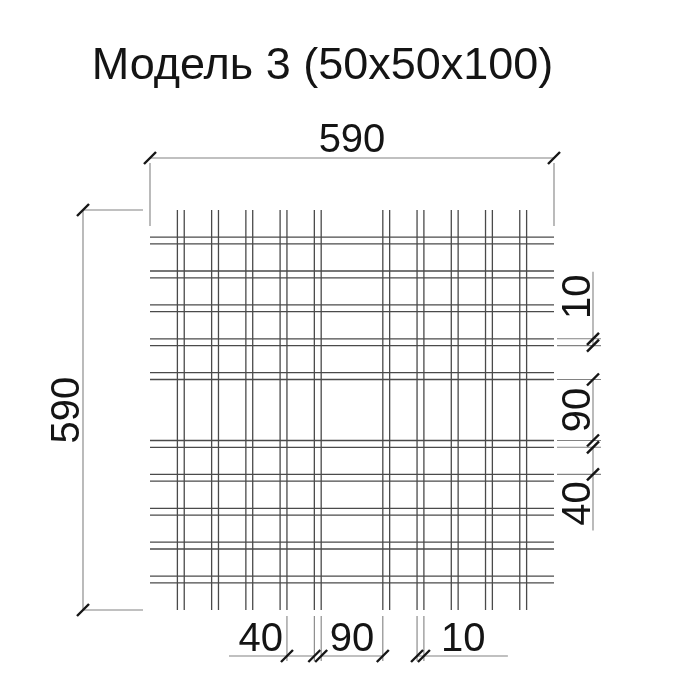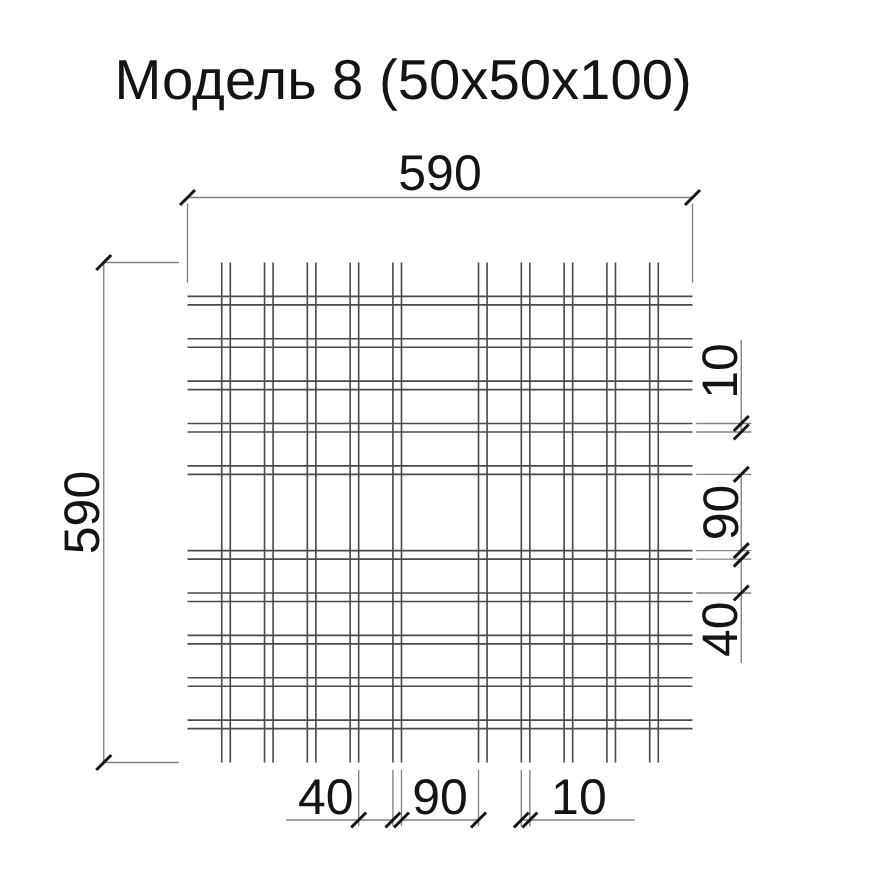--- a/index.html
+++ b/index.html
@@ -15,21 +15,21 @@
   #drawing{position:absolute;left:0;top:0;}
   #drawing text{
     font-family:"Liberation Sans",sans-serif;
     font-size:40px;fill:#141414;
   }
 </style>
 </head>
 <body>
 
 <div>
-  <h1 class="title">Модель 8 (50х50х100)</h1>
+  <h1 class="title">Модель 3 (50х50х100)</h1>
   <svg id="drawing" width="700" height="700" viewBox="0 0 700 700">
       <line x1="150" y1="158" x2="554" y2="158" stroke="#828282" stroke-width="1.1"></line>
       <line x1="150" y1="163" x2="150" y2="226" stroke="#828282" stroke-width="1.1"></line>
       <line x1="554" y1="163" x2="554" y2="226" stroke="#828282" stroke-width="1.1"></line>
       <line x1="144" y1="164" x2="156" y2="152" stroke="#161616" stroke-width="2.4"></line>
       <line x1="548" y1="164" x2="560" y2="152" stroke="#161616" stroke-width="2.4"></line>
       <text x="352" y="152" text-anchor="middle" fill="#141414">590</text>
       <line x1="83" y1="210" x2="83" y2="610" stroke="#828282" stroke-width="1.1"></line>
       <line x1="84" y1="210" x2="143" y2="210" stroke="#828282" stroke-width="1.1"></line>
       <line x1="84" y1="610" x2="143" y2="610" stroke="#828282" stroke-width="1.1"></line>

